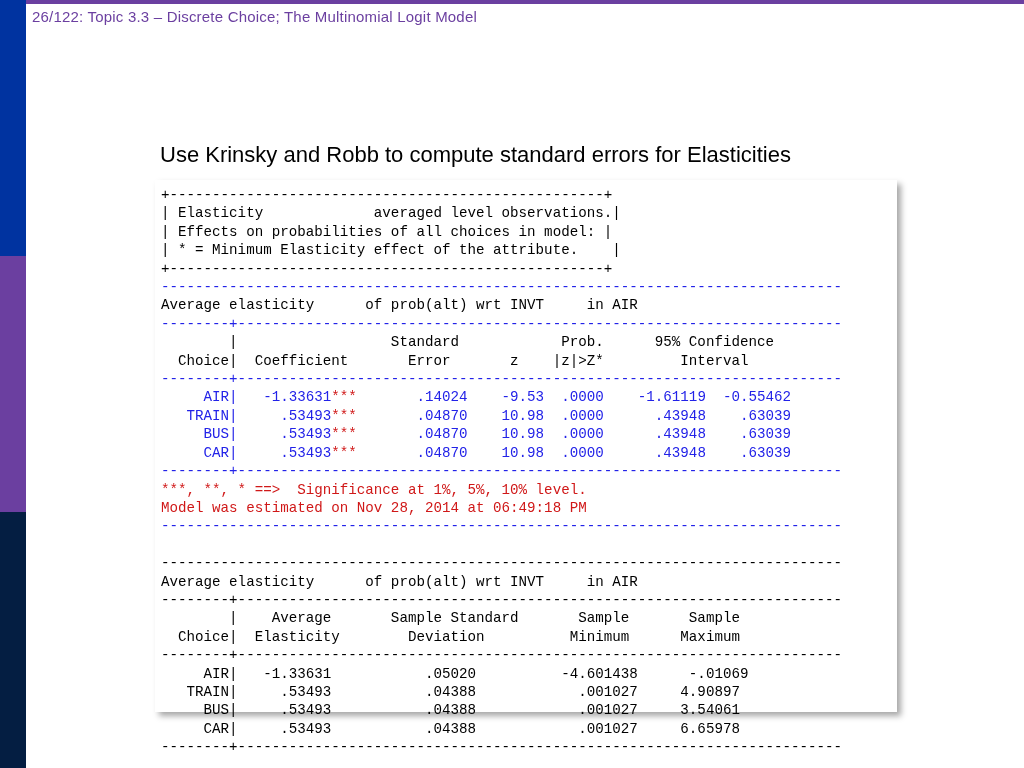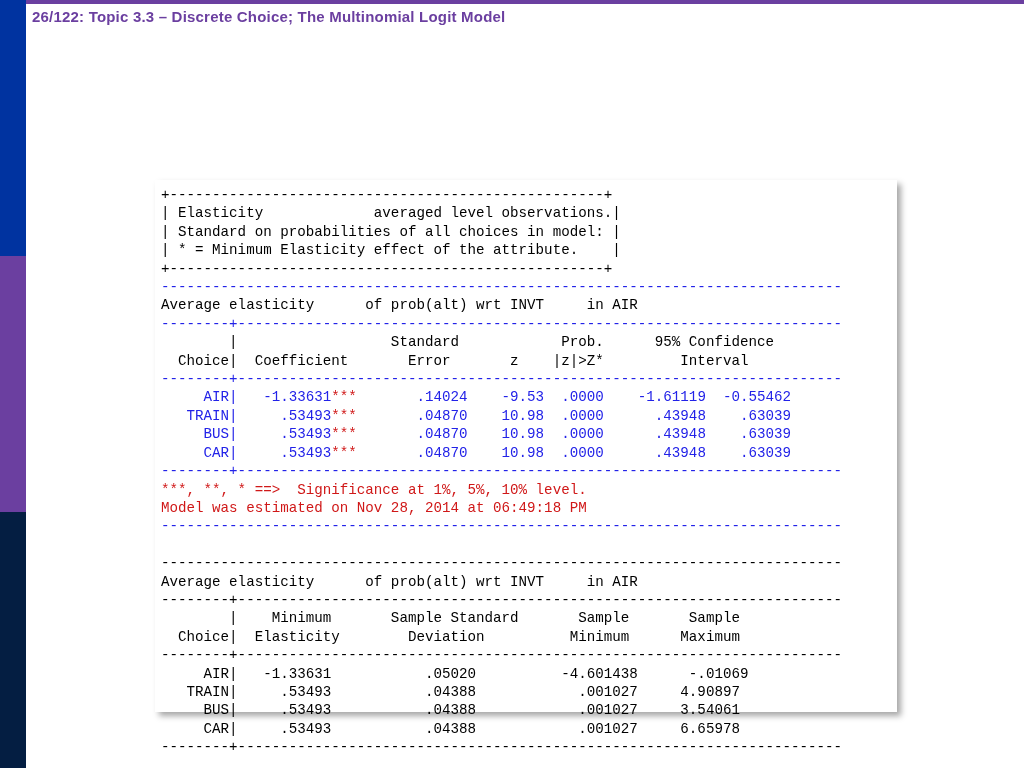--- a/index.html
+++ b/index.html
@@ -45,21 +45,21 @@
   .strip-bot {
     width: 26px;
     height: 256px;
     background: #041E42;
   }
   .header {
     position: absolute;
     top: 8px;
     left: 32px;
     color: #6B3FA0;
-    font-weight: bold;
+    font-weight: normal;
     font-size: 15px;
     letter-spacing: 0.2px;
   }
   .subtitle {
     position: absolute;
     top: 142px;
     left: 160px;
     font-size: 22px;
     color: #000;
   }
@@ -89,46 +89,47 @@
 <div class="slide">
   <div class="top-bar"></div>
   <div class="left-strip">
     <div class="strip-top"></div>
     <div class="strip-mid"></div>
     <div class="strip-bot"></div>
   </div>
 
   <div class="header">26/122: Topic 3.3 – Discrete Choice; The Multinomial Logit Model</div>
 
+  <div class="subtitle">Use Krinsky and Robb to compute standard errors for Elasticities</div>
 
   <div class="code-box">
 <div class="code"><span class="blk">+---------------------------------------------------+</span>
 <span class="blk">| Elasticity             averaged level observations.|</span>
-<span class="blk">| Standard on probabilities of all choices in model: |</span>
+<span class="blk">| Effects on probabilities of all choices in model: |</span>
 <span class="blk">| * = Minimum Elasticity effect of the attribute.    |</span>
 <span class="blk">+---------------------------------------------------+</span>
 <span>--------------------------------------------------------------------------------</span>
 <span class="blk">Average elasticity      of prob(alt) wrt INVT     in AIR</span>
 <span>--------+-----------------------------------------------------------------------</span>
 <span class="blk">        |                  Standard            Prob.      95% Confidence</span>
 <span class="blk">  Choice|  Coefficient       Error       z    |z|&gt;Z*         Interval</span>
 <span>--------+-----------------------------------------------------------------------</span>
 <span>     AIR|   -1.33631</span><span class="red">***</span><span>       .14024    -9.53  .0000    -1.61119  -0.55462</span>
 <span>   TRAIN|     .53493</span><span class="red">***</span><span>       .04870    10.98  .0000      .43948    .63039</span>
 <span>     BUS|     .53493</span><span class="red">***</span><span>       .04870    10.98  .0000      .43948    .63039</span>
 <span>     CAR|     .53493</span><span class="red">***</span><span>       .04870    10.98  .0000      .43948    .63039</span>
 <span>--------+-----------------------------------------------------------------------</span>
 <span class="red">***, **, * ==&gt;  Significance at 1%, 5%, 10% level.</span>
 <span class="red">Model was estimated on Nov 28, 2014 at 06:49:18 PM</span>
 <span>--------------------------------------------------------------------------------</span>
 
 <span class="blk">--------------------------------------------------------------------------------</span>
 <span class="blk">Average elasticity      of prob(alt) wrt INVT     in AIR</span>
 <span class="blk">--------+-----------------------------------------------------------------------</span>
-<span class="blk">        |    Minimum       Sample Standard       Sample       Sample</span>
+<span class="blk">        |    Average       Sample Standard       Sample       Sample</span>
 <span class="blk">  Choice|  Elasticity        Deviation          Minimum      Maximum</span>
 <span class="blk">--------+-----------------------------------------------------------------------</span>
 <span class="blk">     AIR|   -1.33631           .05020          -4.601438      -.01069</span>
 <span class="blk">   TRAIN|     .53493           .04388            .001027     4.90897</span>
 <span class="blk">     BUS|     .53493           .04388            .001027     3.54061</span>
 <span class="blk">     CAR|     .53493           .04388            .001027     6.65978</span>
 <span class="blk">--------+-----------------------------------------------------------------------</span></div>
   </div>
 </div>
 

